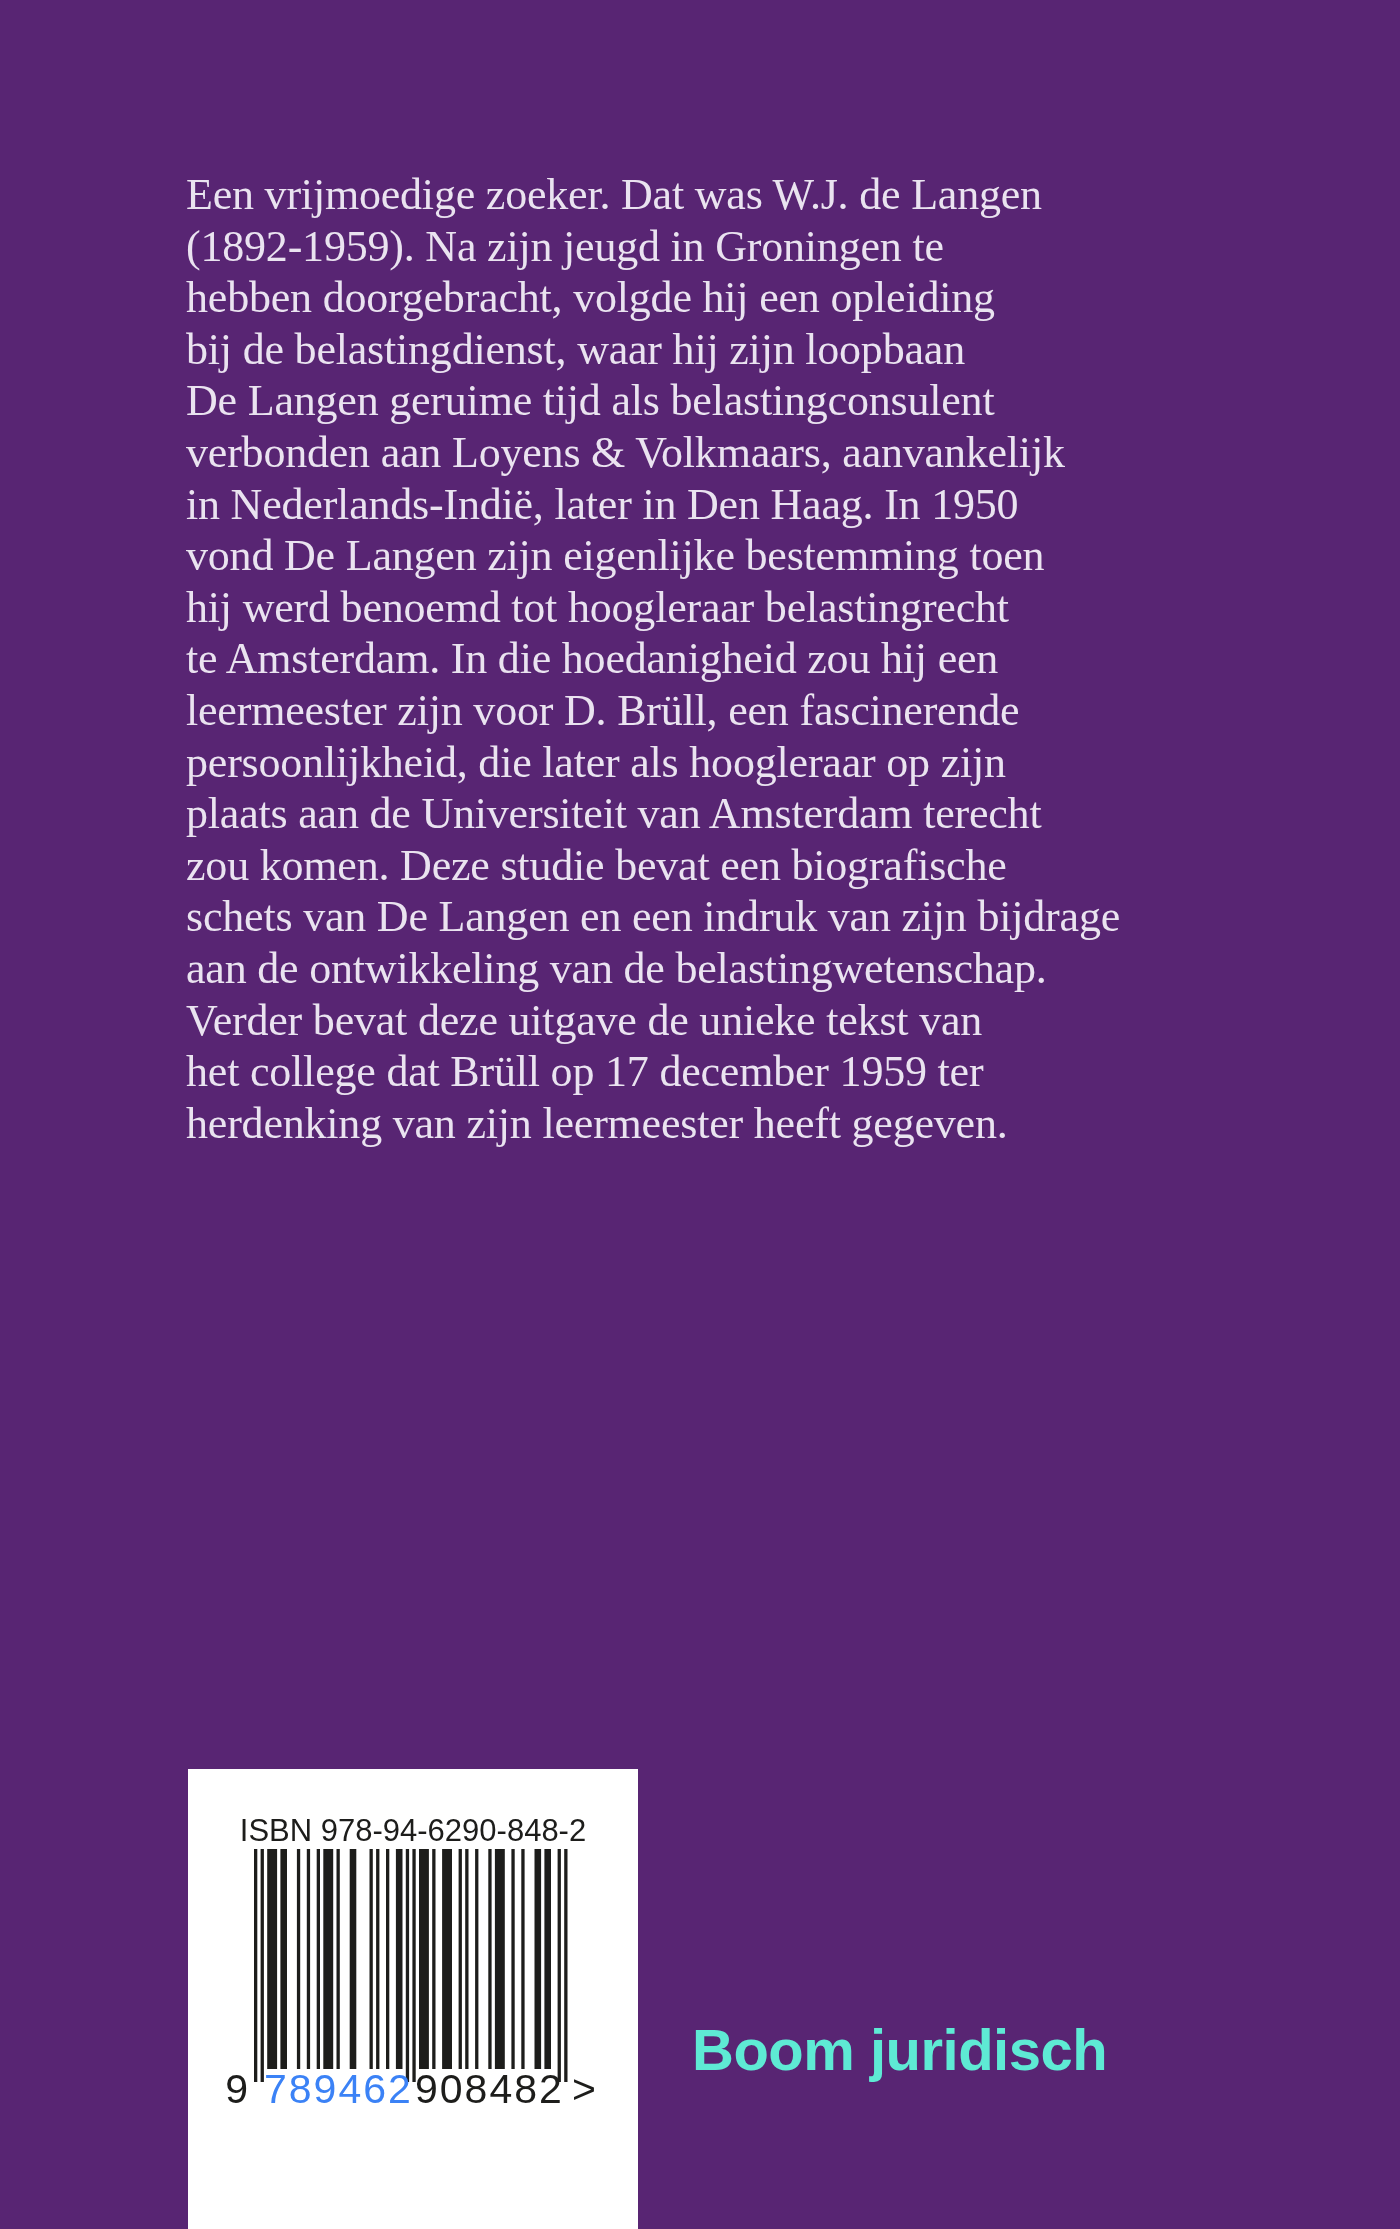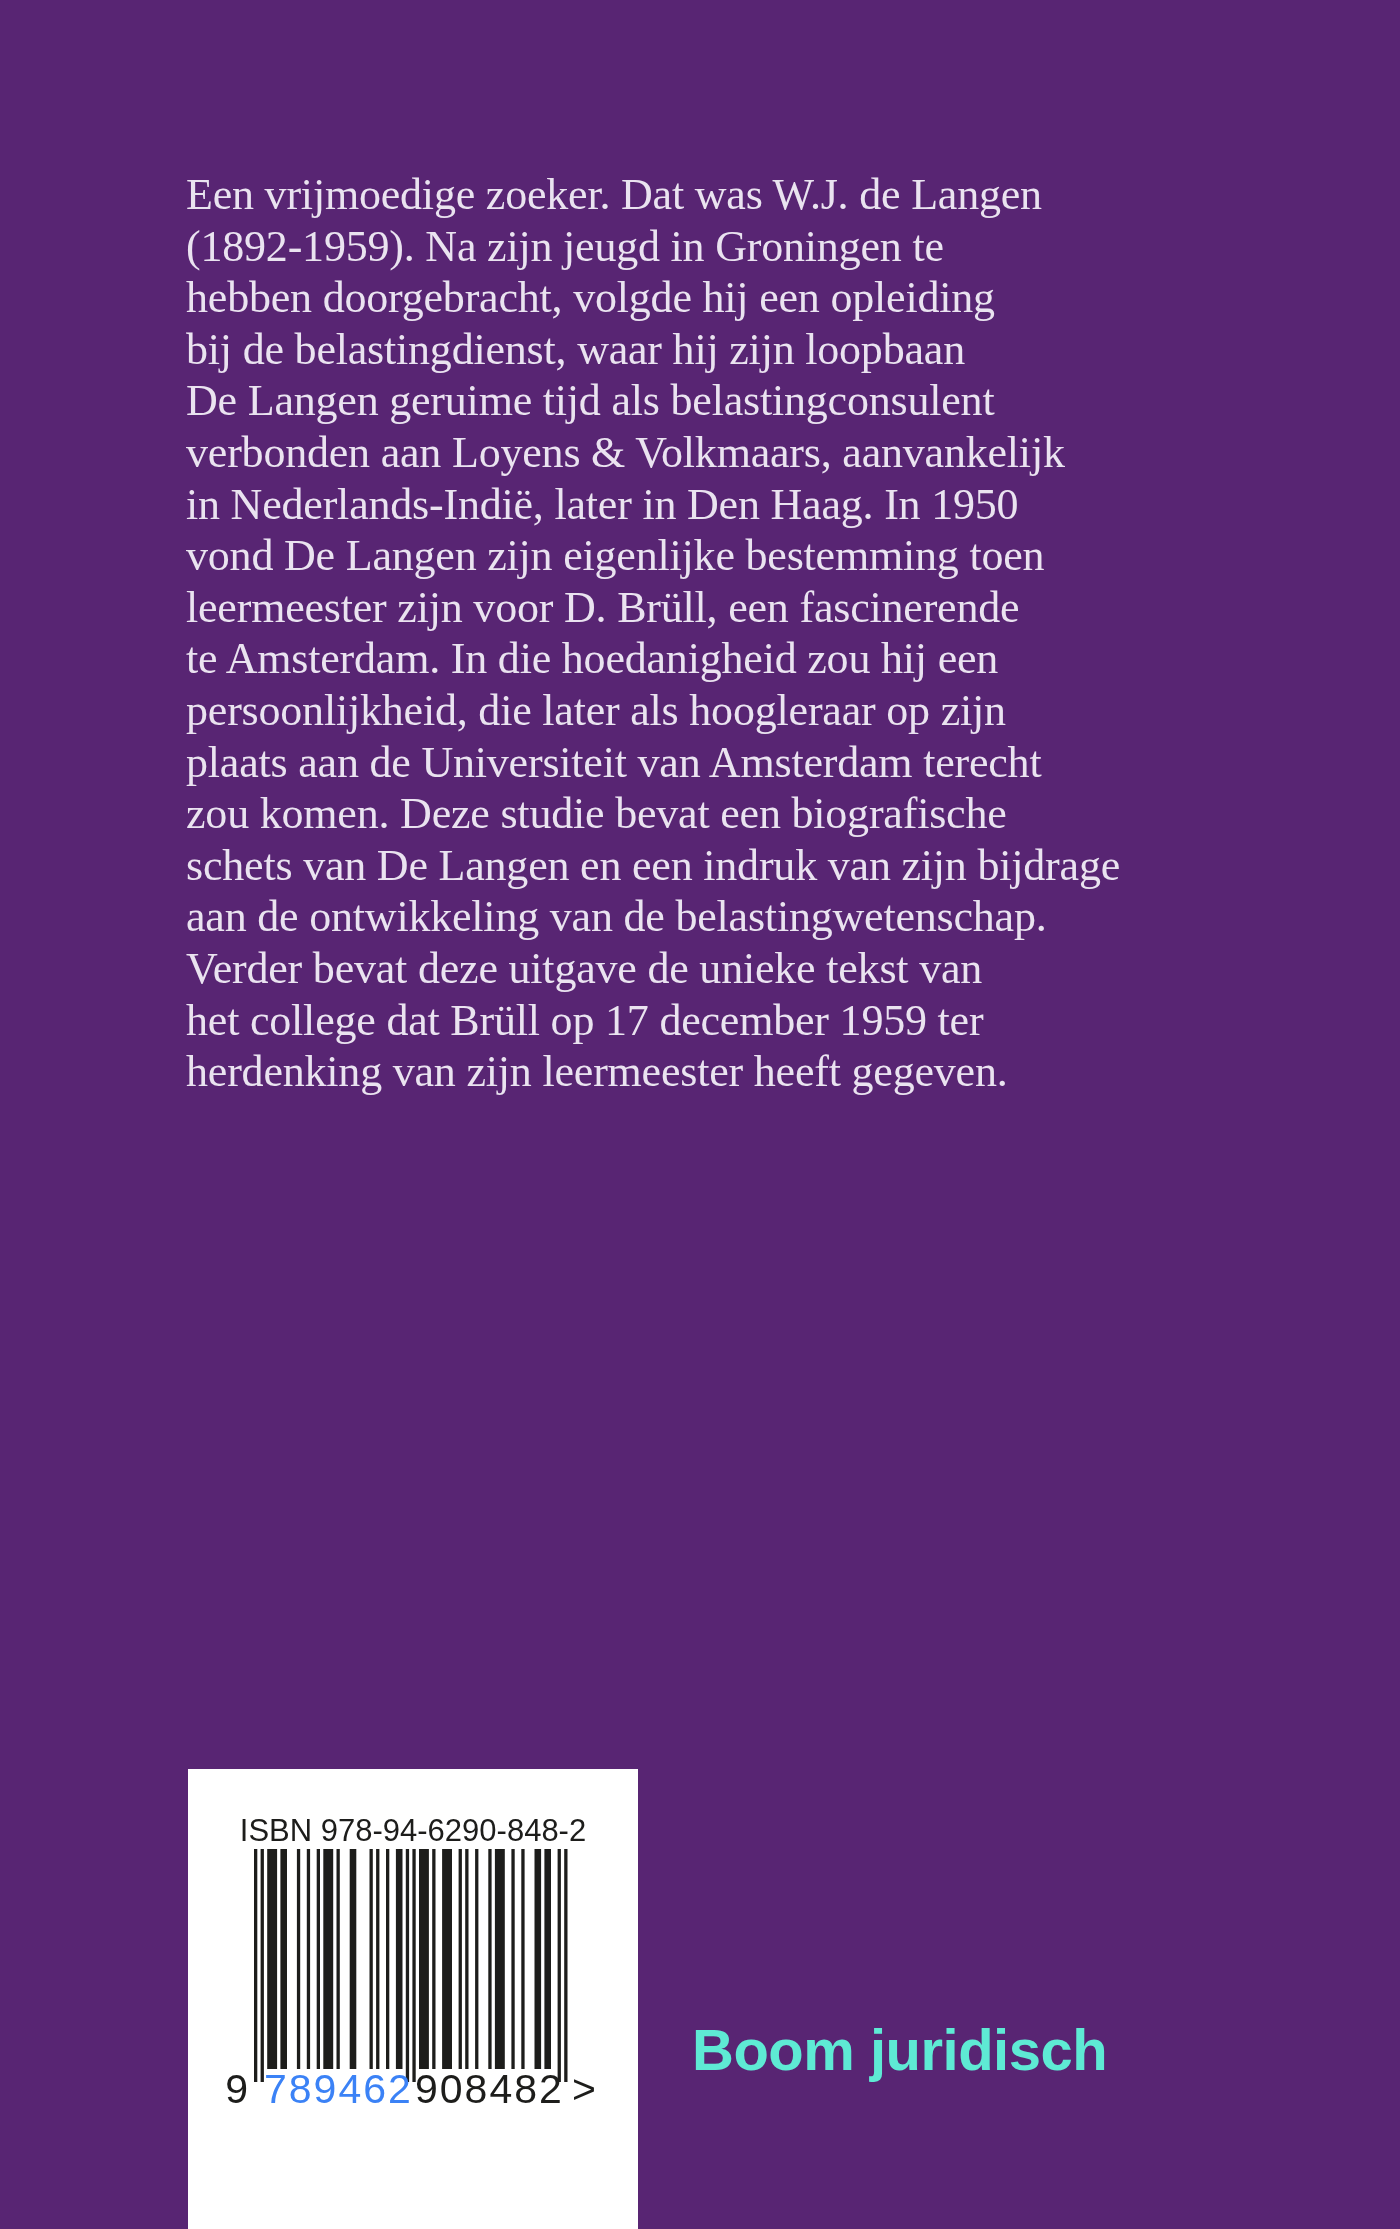--- a/index.html
+++ b/index.html
@@ -77,22 +77,23 @@
 
   <div class="blurb" style="color: rgb(234, 227, 240);">
       <div>Een vrijmoedige zoeker. Dat was W.J. de Langen</div>
       <div>(1892-1959). Na zijn jeugd in Groningen te</div>
       <div>hebben doorgebracht, volgde hij een opleiding</div>
       <div>bij de belastingdienst, waar hij zijn loopbaan</div>
       <div>De Langen geruime tijd als belastingconsulent</div>
       <div>verbonden aan Loyens &amp; Volkmaars, aanvankelijk</div>
       <div>in Nederlands-Indië, later in Den Haag. In 1950</div>
       <div>vond De Langen zijn eigenlijke bestemming toen</div>
+      <div>hij werd benoemd tot hoogleraar belastingrecht</div>
+      <div>te Amsterdam. In die hoedanigheid zou hij een</div>
       <div>leermeester zijn voor D. Brüll, een fascinerende</div>
-      <div>te Amsterdam. In die hoedanigheid zou hij een</div>
       <div>persoonlijkheid, die later als hoogleraar op zijn</div>
       <div>plaats aan de Universiteit van Amsterdam terecht</div>
       <div>zou komen. Deze studie bevat een biografische</div>
       <div>schets van De Langen en een indruk van zijn bijdrage</div>
       <div>aan de ontwikkeling van de belastingwetenschap.</div>
       <div>Verder bevat deze uitgave de unieke tekst van</div>
       <div>het college dat Brüll op 17 december 1959 ter</div>
       <div>herdenking van zijn leermeester heeft gegeven.</div>
     </div>
 

